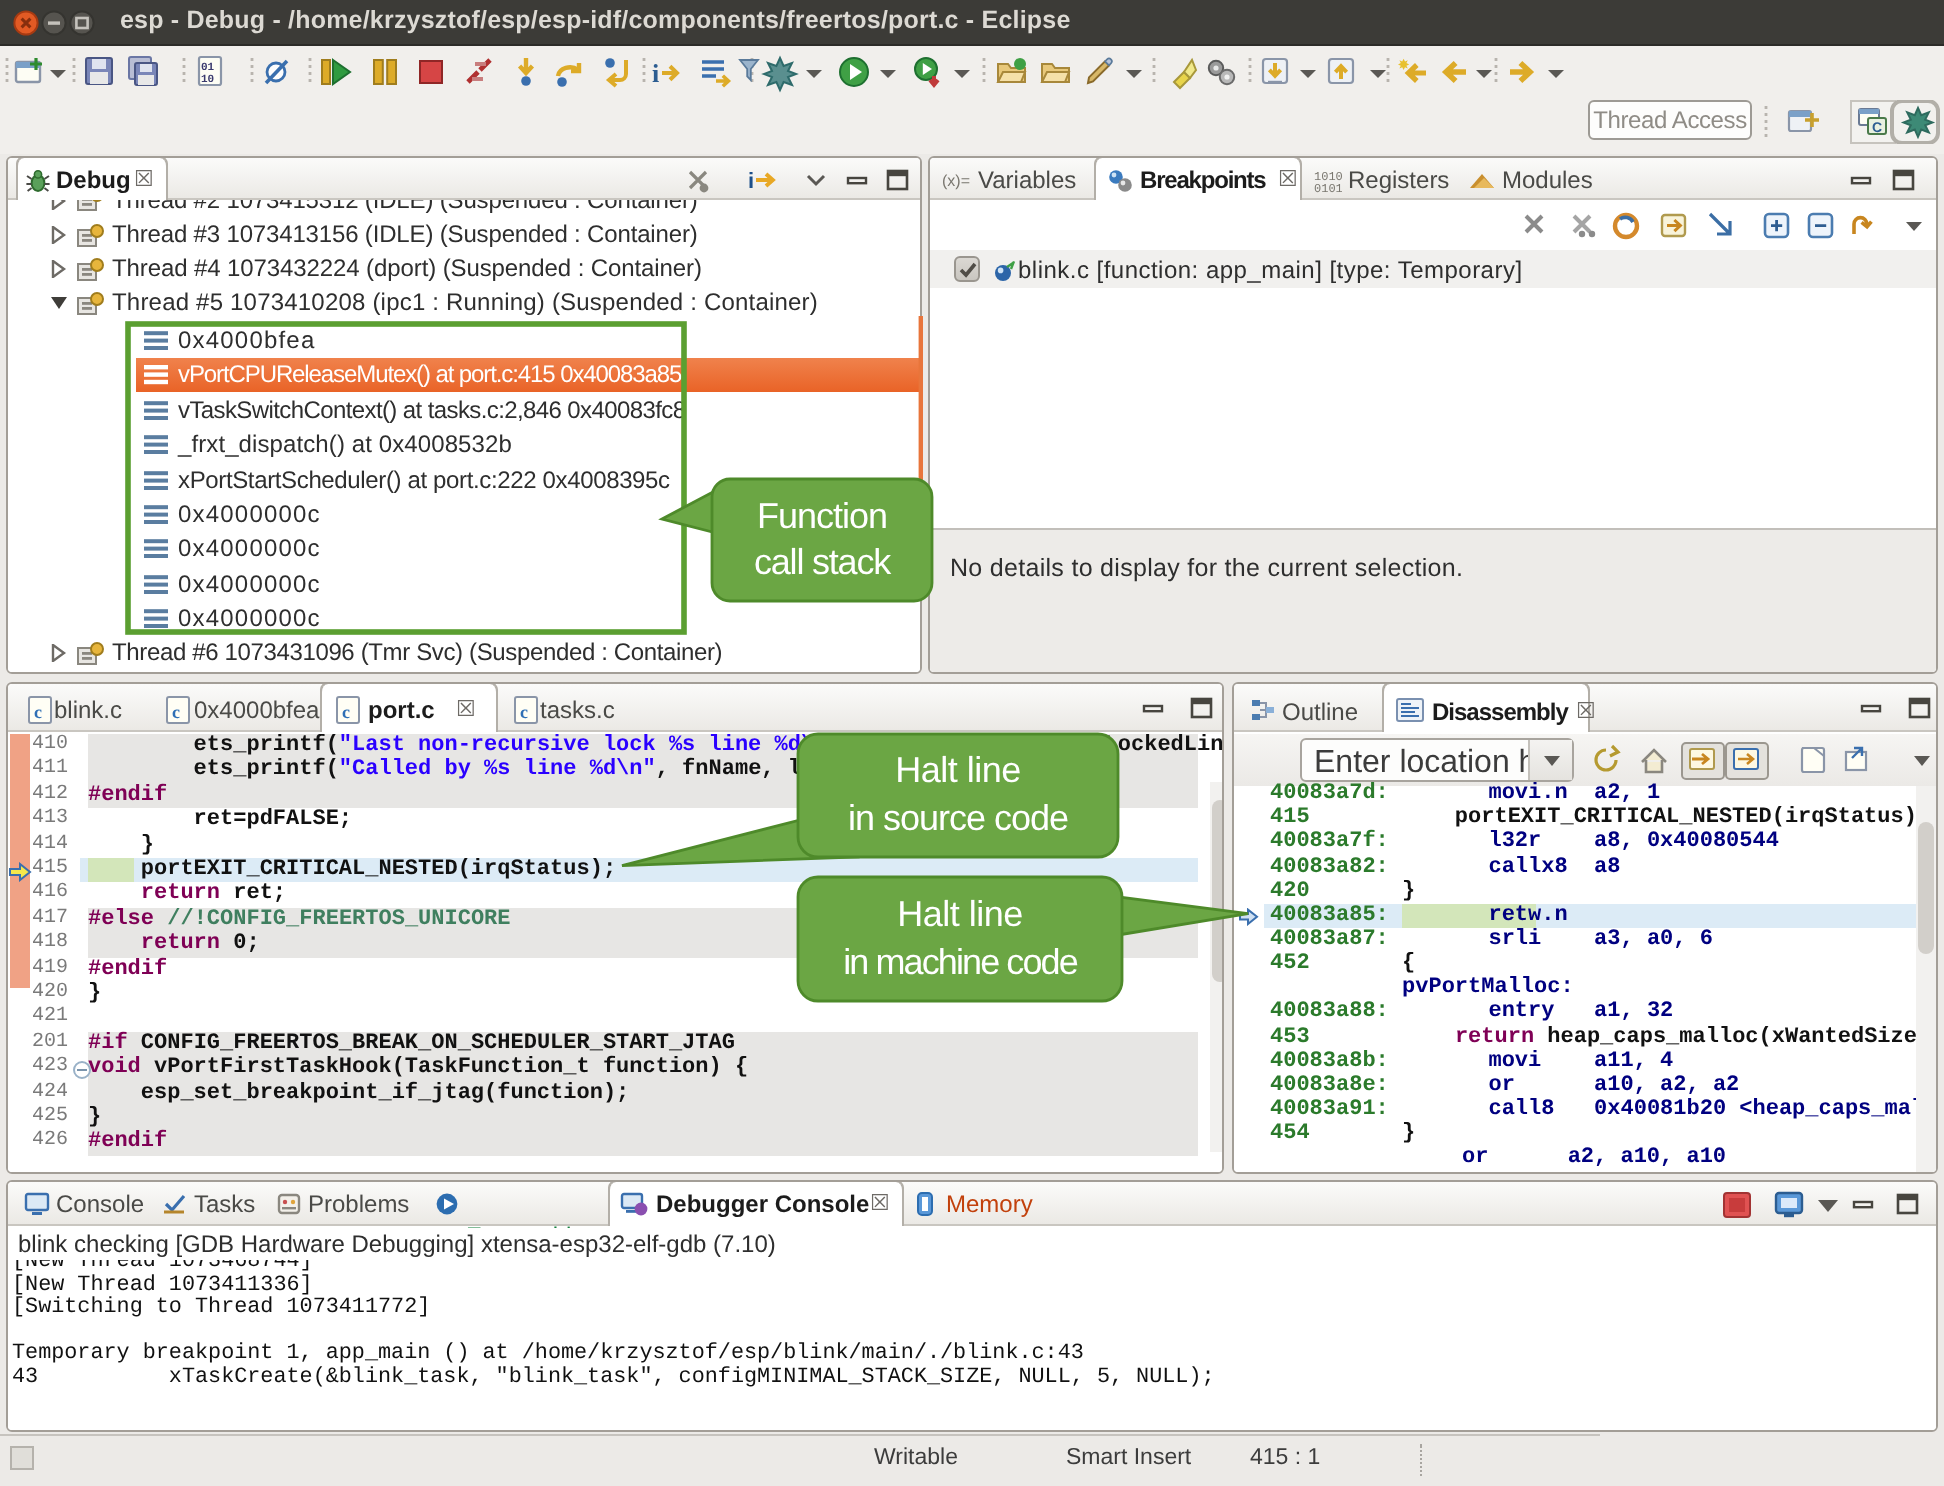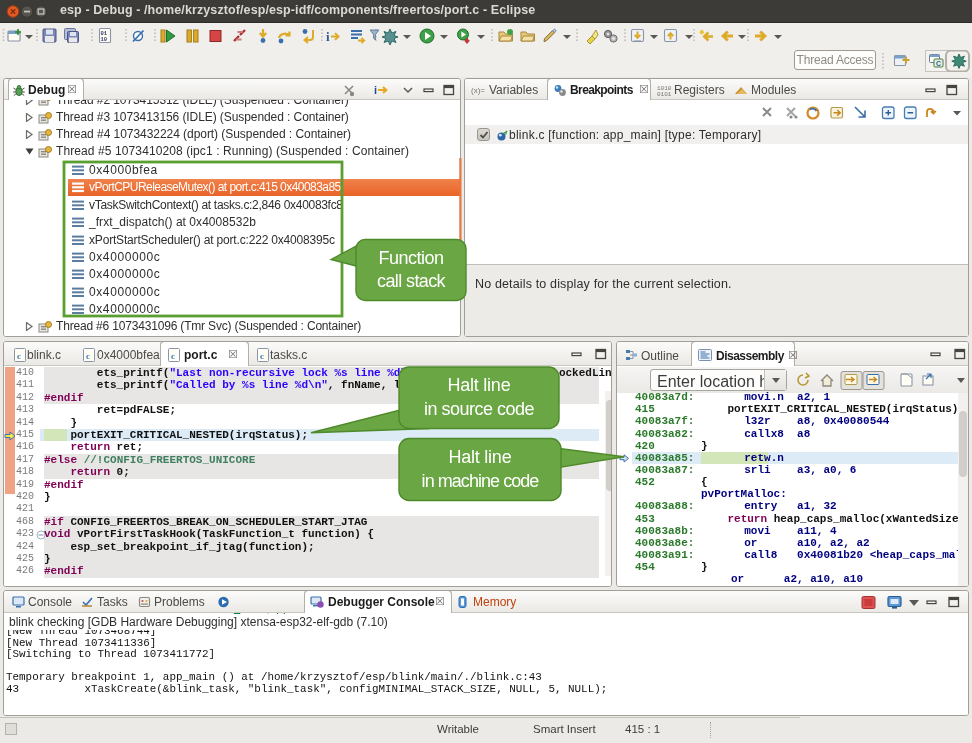--- a/index.html
+++ b/index.html
@@ -513,21 +513,21 @@
     <div class="p lnum" style="left:4px;top:86.80px;">417</div>
     <div class="p code" style="left:40px;top:86.80px;"><i class="kw">#else</i> <i class="cm">//!CONFIG_FREERTOS_UNICORE</i></div>
     <div class="p lnum" style="left:4px;top:99.20px;">418</div>
     <div class="p code" style="left:40px;top:99.20px;">    <i class="kw">return</i> 0;</div>
     <div class="p lnum" style="left:4px;top:111.60px;">419</div>
     <div class="p code" style="left:40px;top:111.60px;"><i class="kw">#endif</i></div>
     <div class="p lnum" style="left:4px;top:124.00px;">420</div>
     <div class="p code" style="left:40px;top:124.00px;">}</div>
     <div class="p lnum" style="left:4px;top:136.40px;">421</div>
     <div class="p code" style="left:40px;top:136.40px;"></div>
-    <div class="p lnum" style="left:4px;top:148.80px;">468</div>
+    <div class="p lnum" style="left:4px;top:148.80px;">201</div>
     <div class="p code" style="left:40px;top:148.80px;"><i class="kw">#if</i> CONFIG_FREERTOS_BREAK_ON_SCHEDULER_START_JTAG</div>
     <div class="p lnum" style="left:4px;top:161.20px;">423</div>
     <div class="p code" style="left:40px;top:161.20px;"><i class="kw">void</i> vPortFirstTaskHook(TaskFunction_t function) {</div>
     <div class="p lnum" style="left:4px;top:173.60px;">424</div>
     <div class="p code" style="left:40px;top:173.60px;">    esp_set_breakpoint_if_jtag(function);</div>
     <div class="p lnum" style="left:4px;top:186.00px;">425</div>
     <div class="p code" style="left:40px;top:186.00px;">}</div>
     <div class="p lnum" style="left:4px;top:198.40px;">426</div>
     <div class="p code" style="left:40px;top:198.40px;"><i class="kw">#endif</i></div>
     <div class="p" style="left:601px;top:24px;width:10px;height:185px;background:#f2f1ef;"></div>

